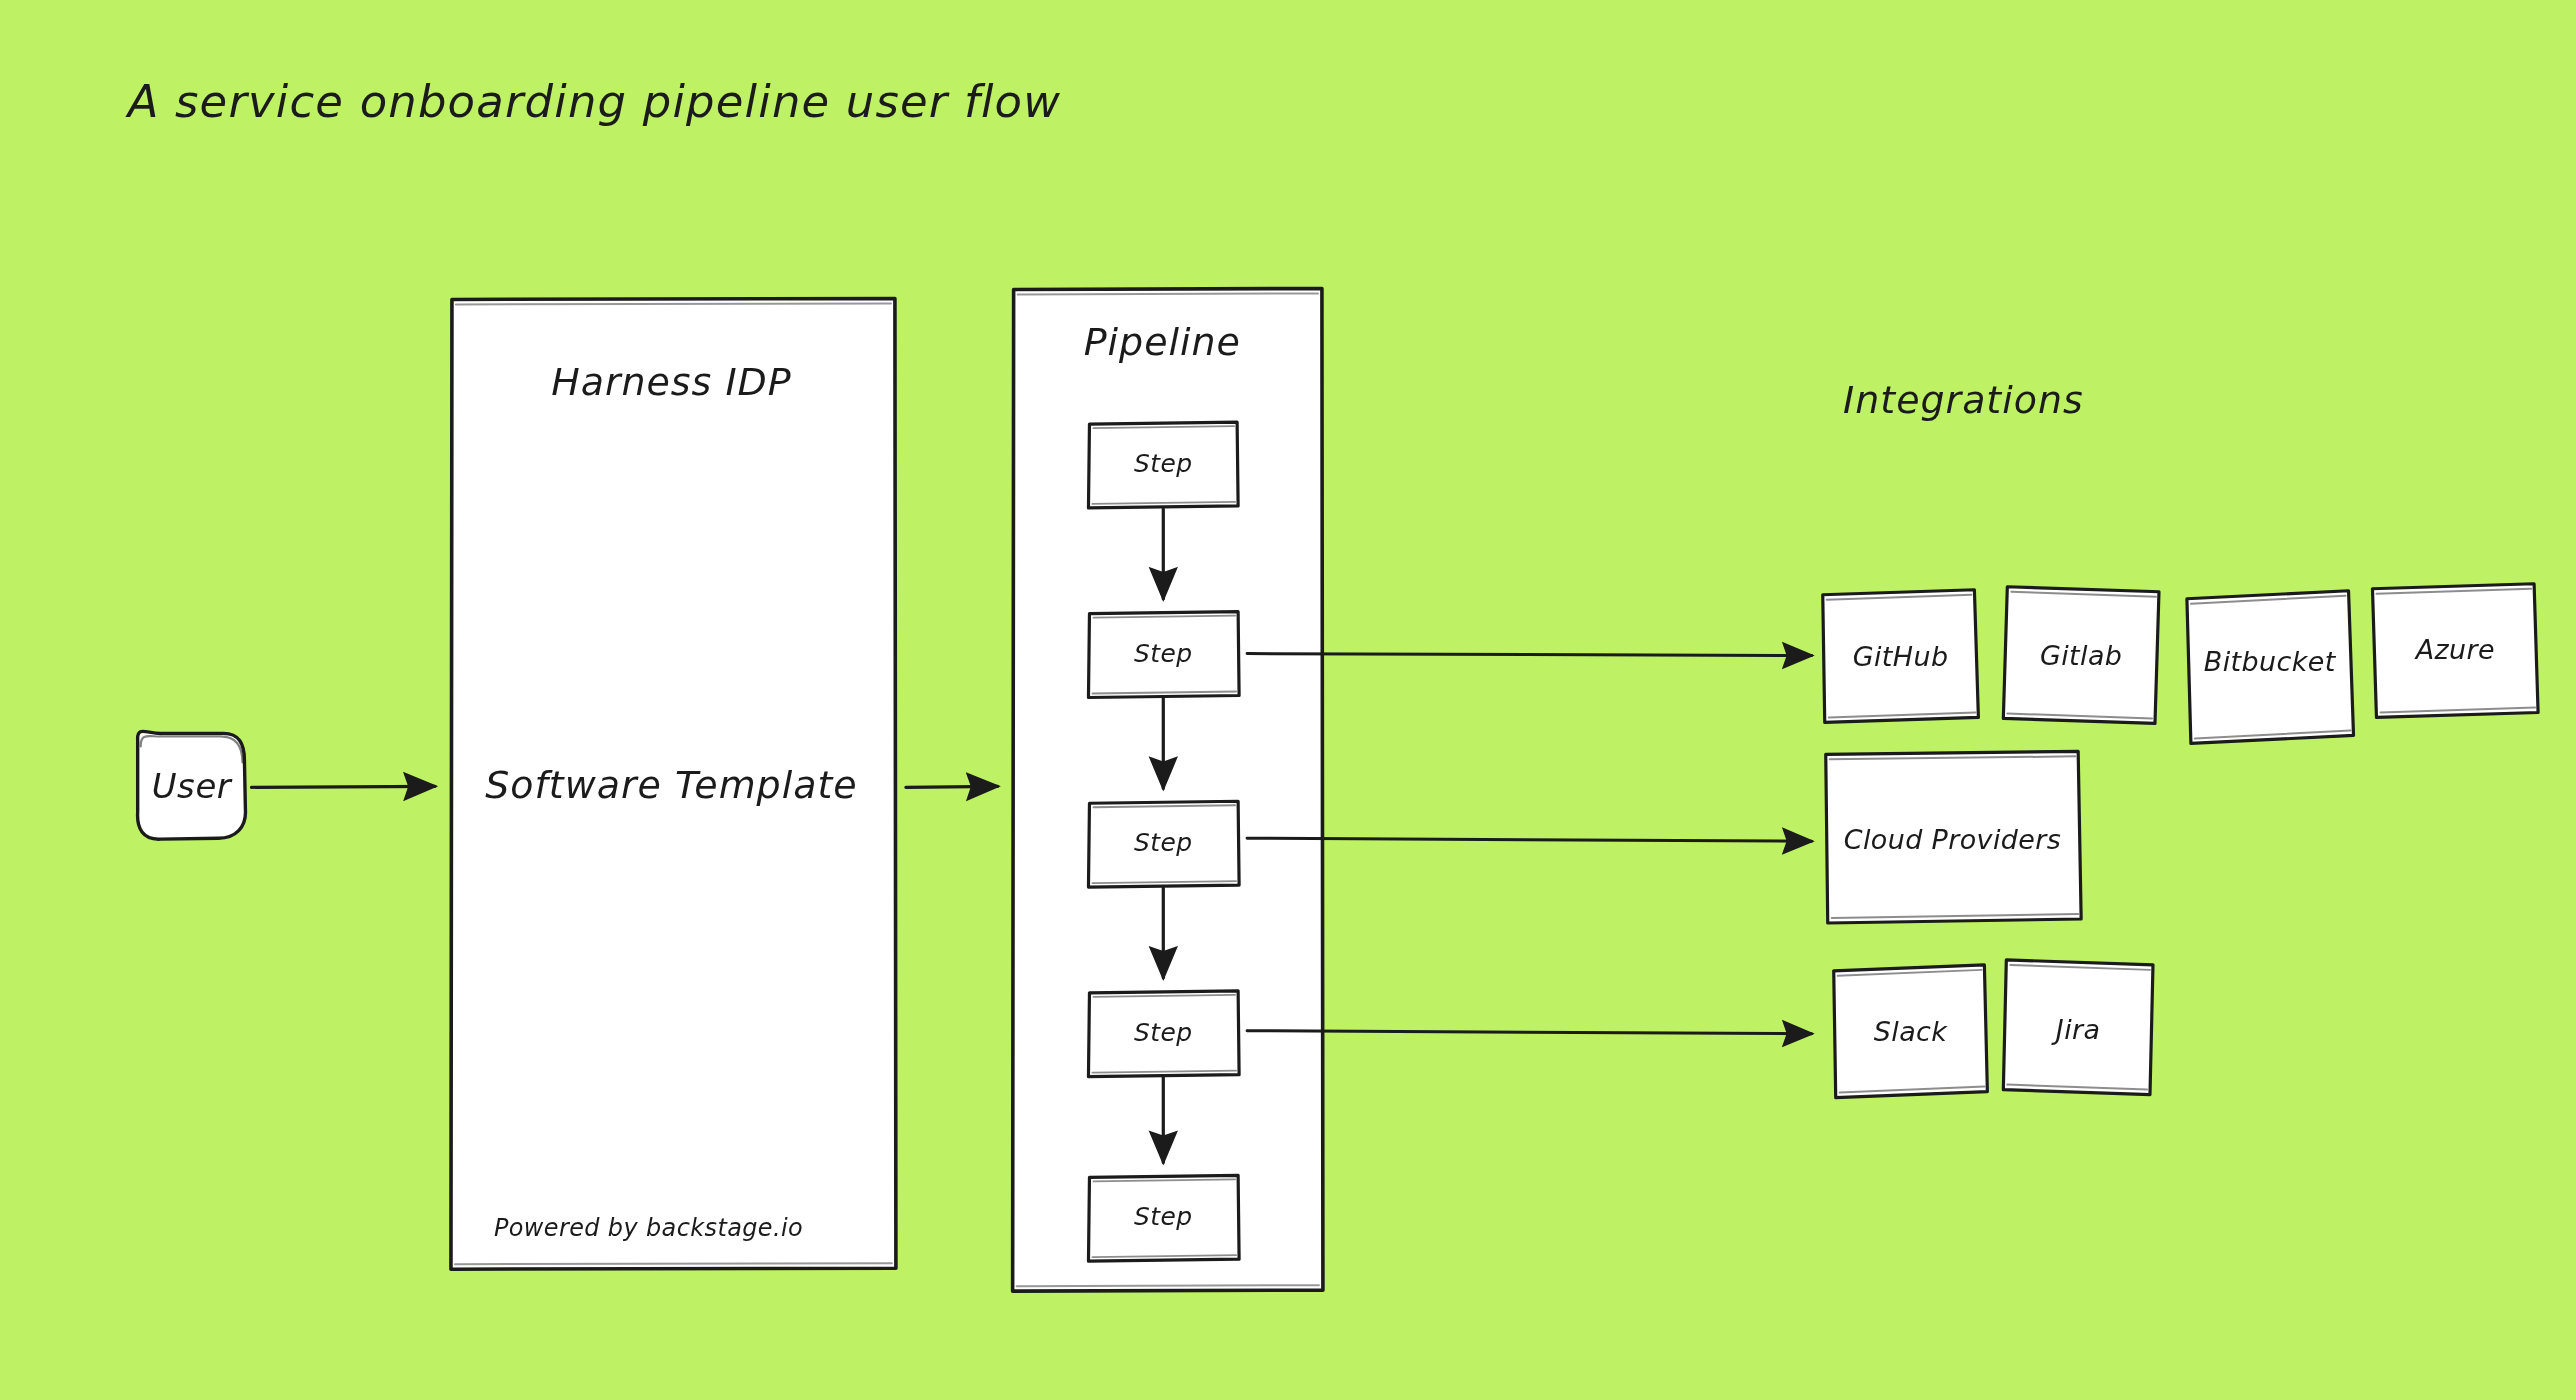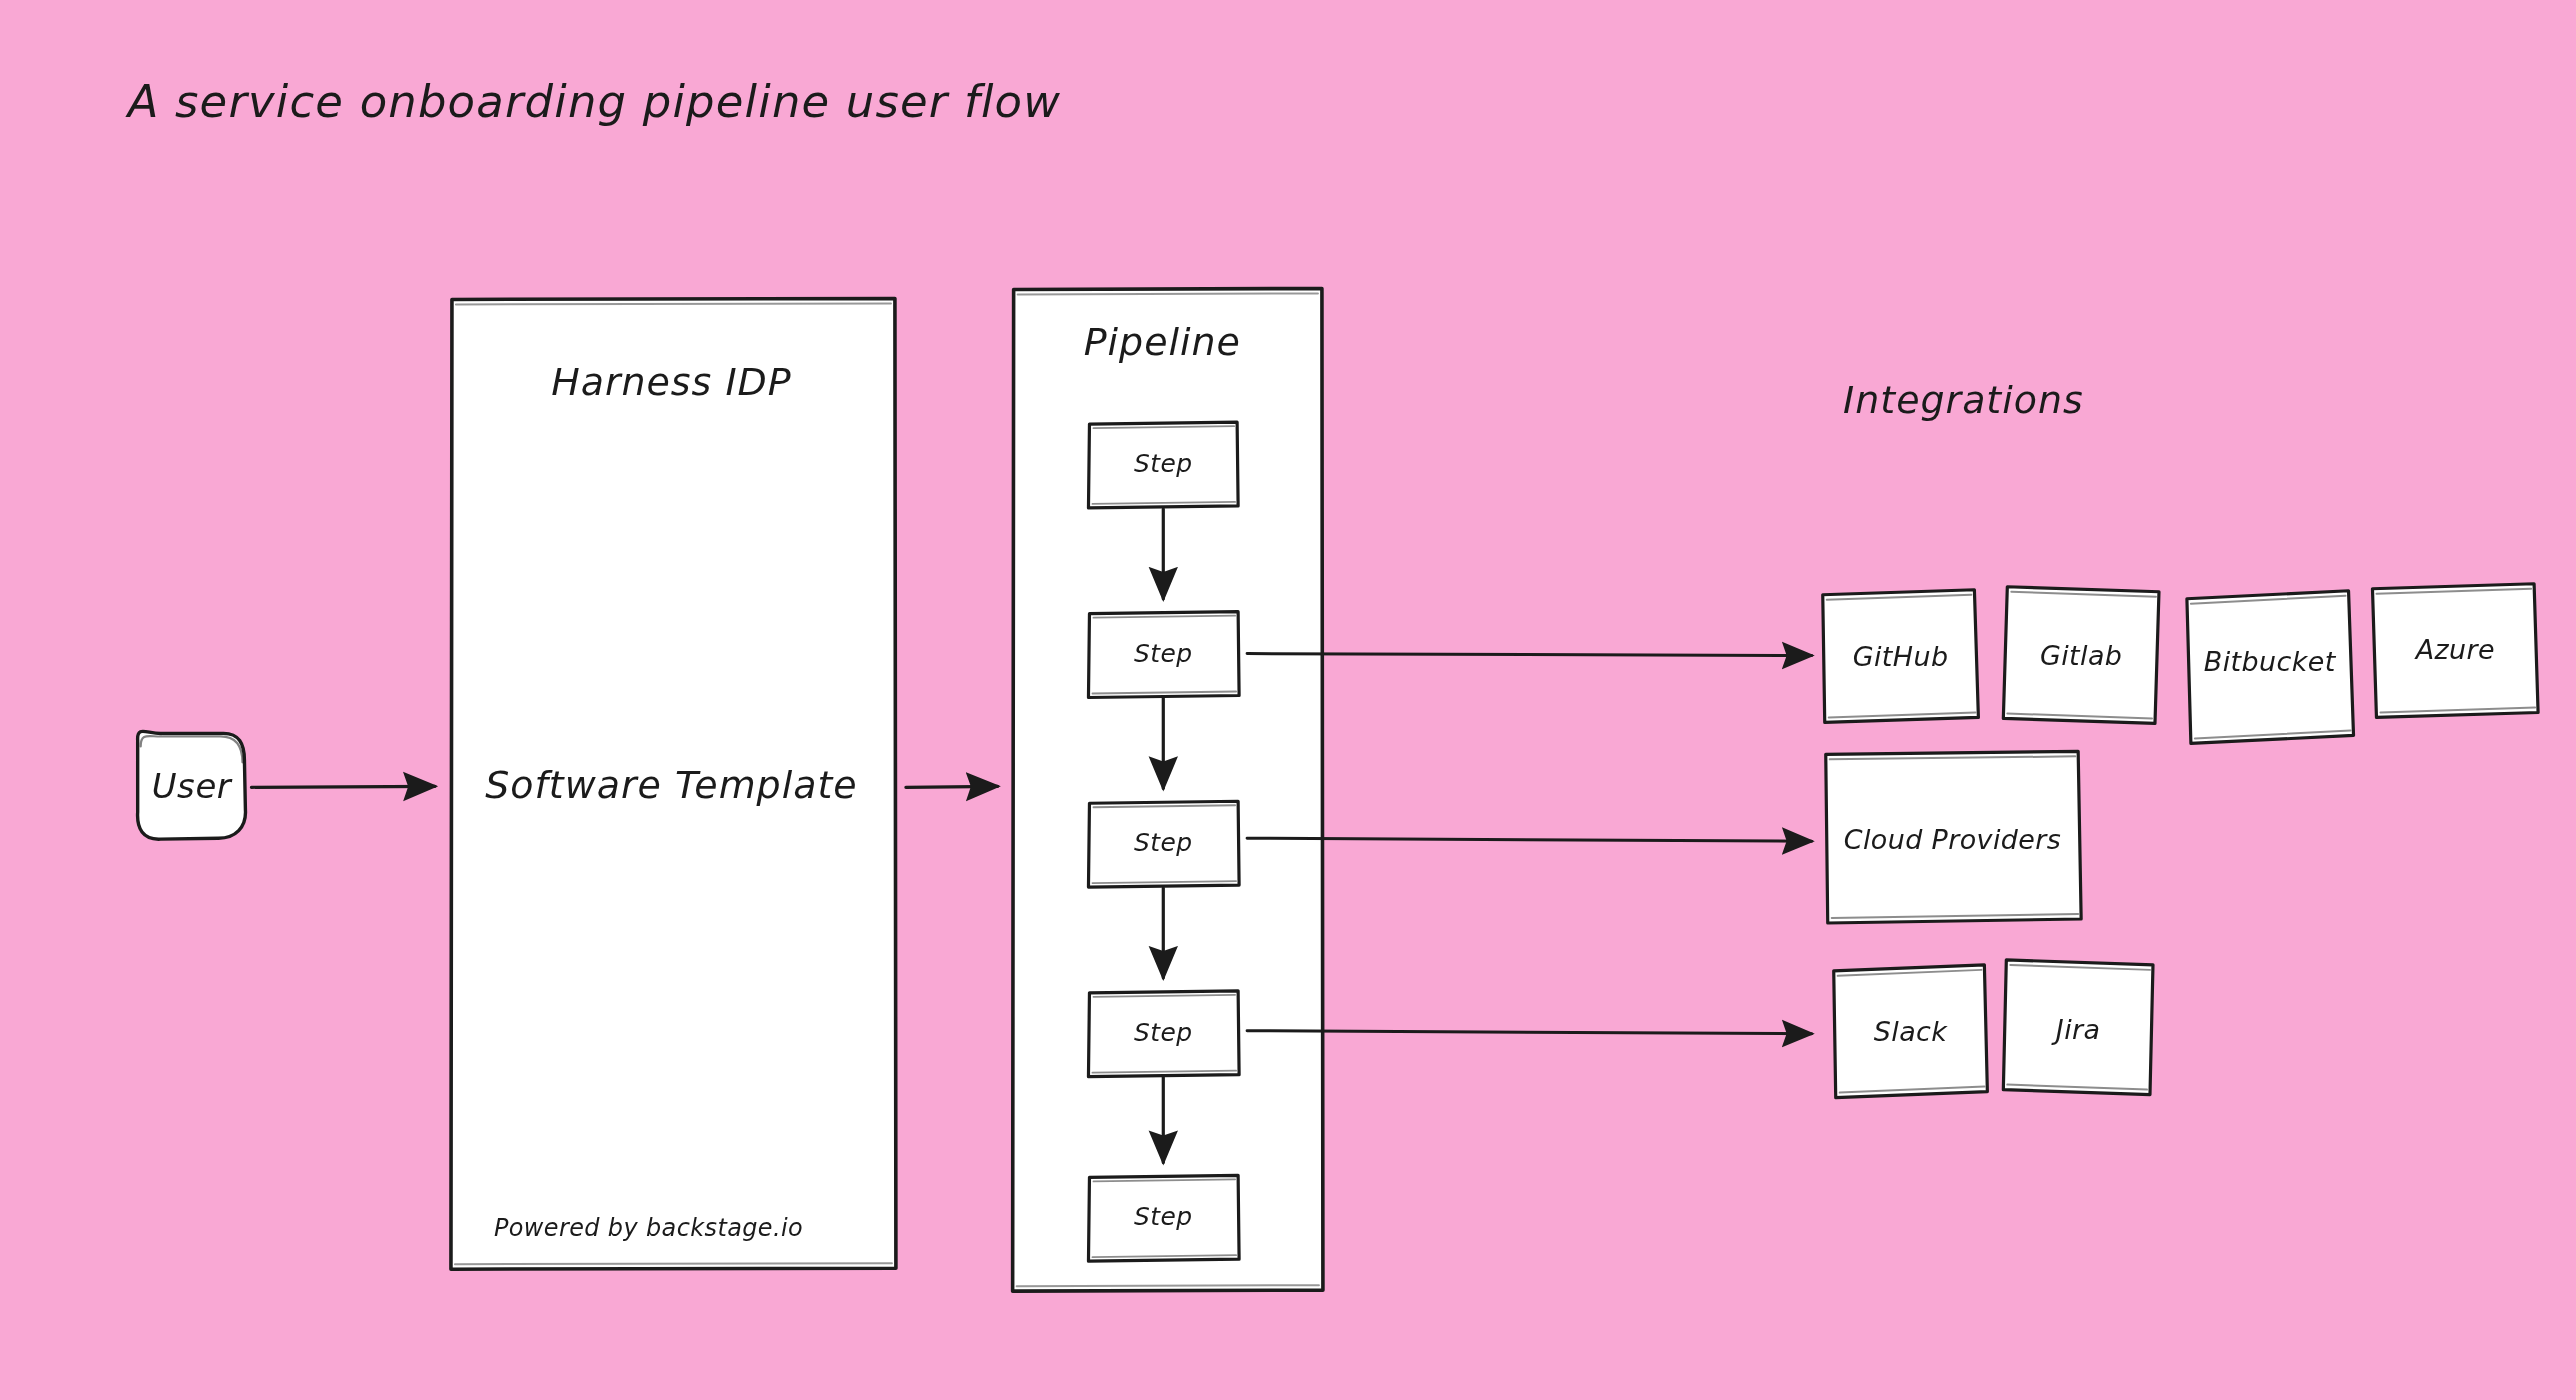--- a/index.html
+++ b/index.html
@@ -10,21 +10,21 @@
   body {
     width: 2576px;
     height: 1401px;
     font-family: "DejaVu Sans", sans-serif;
     overflow: hidden;
   }
   #canvas {
     position: relative;
     width: 2576px;
     height: 1401px;
-    background: #f9a8d4;
+    background: #bef264;
   }
   svg.diagram {
     position: absolute;
     top: 0;
     left: 0;
     width: 2576px;
     height: 1401px;
   }
   .stroke {
     fill: none;

